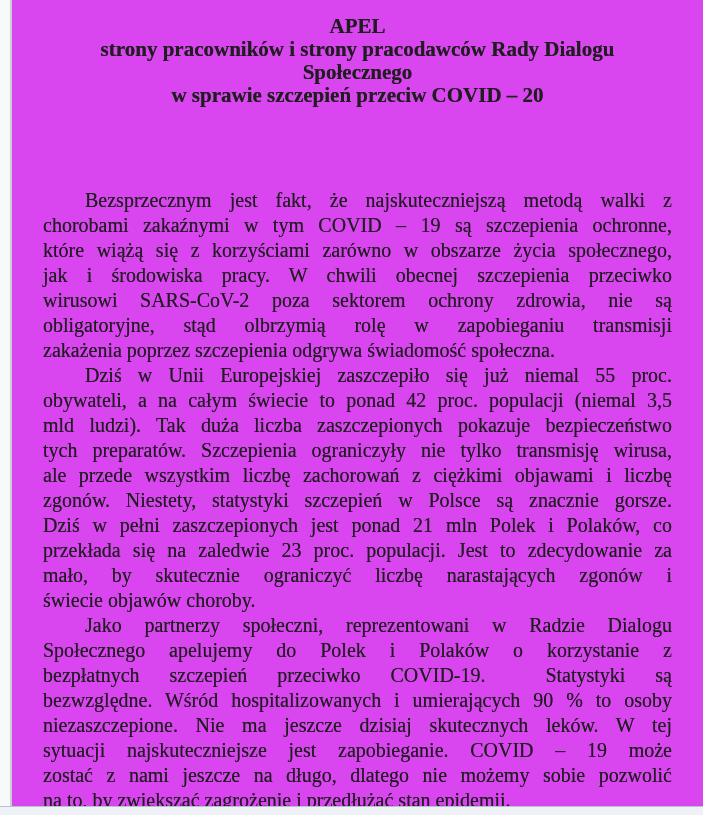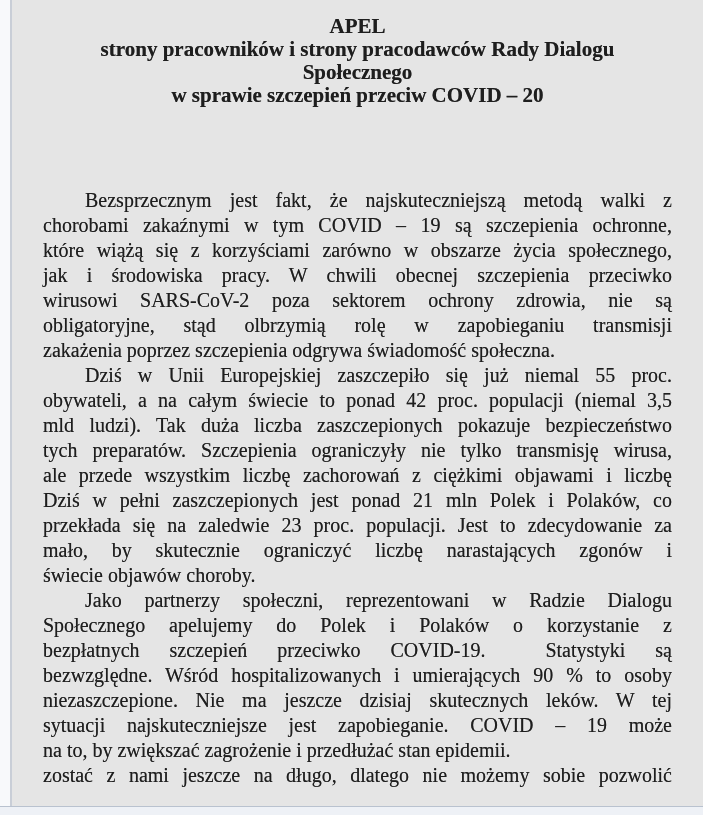--- a/index.html
+++ b/index.html
@@ -3,21 +3,21 @@
 <meta charset="utf-8">
 <style>
   html, body {
     margin: 0;
     padding: 0;
   }
   .page {
     position: relative;
     width: 703px;
     height: 815px;
-    background: #e5e5e5;
+    background: #d946ef;
     overflow: hidden;
     font-family: "Liberation Serif", "DejaVu Serif", serif;
     color: #1e1e1e;
   }
   .left-strip {
     position: absolute;
     left: 0; top: 0; bottom: 0;
     width: 10px;
     background: #f8f9fb;
   }
@@ -91,32 +91,33 @@
           <div class="line">wirusowi SARS-CoV-2 poza sektorem ochrony zdrowia, nie są</div>
           <div class="line">obligatoryjne, stąd olbrzymią rolę w zapobieganiu transmisji</div>
           <div class="line last">zakażenia poprzez szczepienia odgrywa świadomość społeczna.</div>
         </div>
         <div class="paragraph">
           <div class="line indent">Dziś w Unii Europejskiej zaszczepiło się już niemal 55 proc.</div>
           <div class="line">obywateli, a na całym świecie to ponad 42 proc. populacji (niemal 3,5</div>
           <div class="line">mld ludzi). Tak duża liczba zaszczepionych pokazuje bezpieczeństwo</div>
           <div class="line">tych preparatów. Szczepienia ograniczyły nie tylko transmisję wirusa,</div>
           <div class="line">ale przede wszystkim liczbę zachorowań z ciężkimi objawami i liczbę</div>
+          <div class="line">zgonów. Niestety, statystyki szczepień w Polsce są znacznie gorsze.</div>
           <div class="line">Dziś w pełni zaszczepionych jest ponad 21 mln Polek i Polaków, co</div>
           <div class="line">przekłada się na zaledwie 23 proc. populacji. Jest to zdecydowanie za</div>
           <div class="line">mało, by skutecznie ograniczyć liczbę narastających zgonów i</div>
           <div class="line last">świecie objawów choroby.</div>
         </div>
         <div class="paragraph">
           <div class="line indent">Jako partnerzy społeczni, reprezentowani w Radzie Dialogu</div>
           <div class="line">Społecznego apelujemy do Polek i Polaków o korzystanie z</div>
           <div class="line">bezpłatnych szczepień przeciwko COVID-19.&nbsp; Statystyki są</div>
           <div class="line">bezwzględne. Wśród hospitalizowanych i umierających 90 % to osoby</div>
           <div class="line">niezaszczepione. Nie ma jeszcze dzisiaj skutecznych leków. W tej</div>
           <div class="line">sytuacji najskuteczniejsze jest zapobieganie. COVID – 19 może</div>
+          <div class="line">zostać z nami jeszcze na długo, dlatego nie możemy sobie pozwolić</div>
           <div class="line last">na to, by zwiększać zagrożenie i przedłużać stan epidemii.</div>
-          <div class="line">zostać z nami jeszcze na długo, dlatego nie możemy sobie pozwolić</div>
         </div>
       </div>
   </div>
 
   <div class="bottom-band"></div>
 </div>
 
 </body></html>

